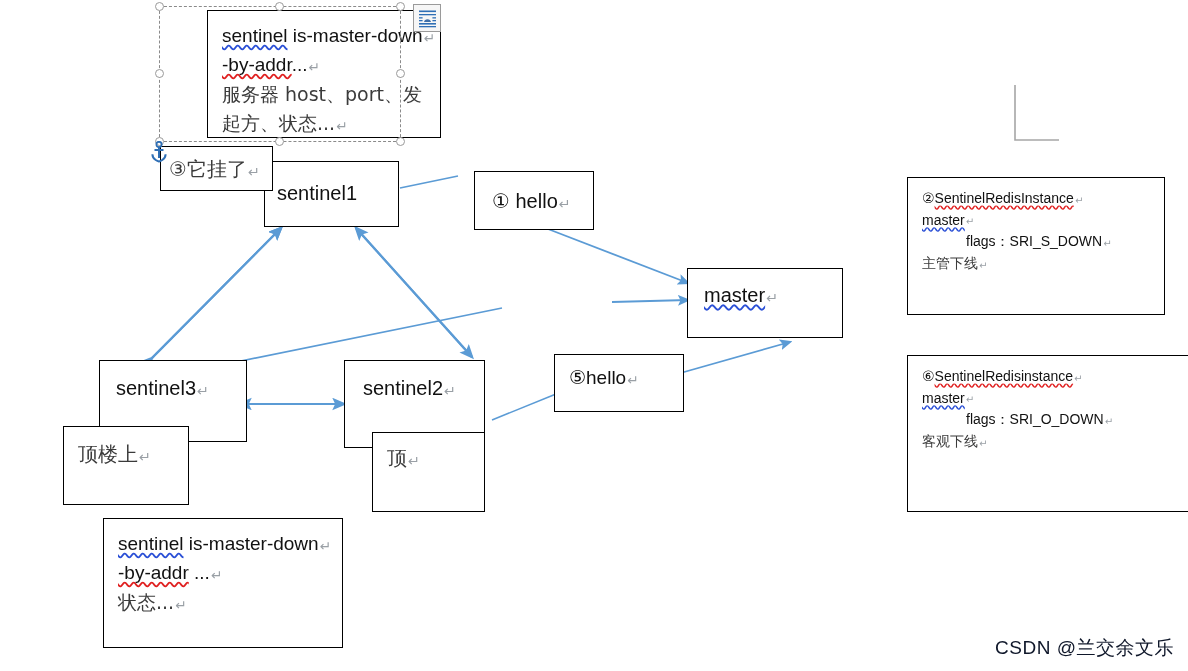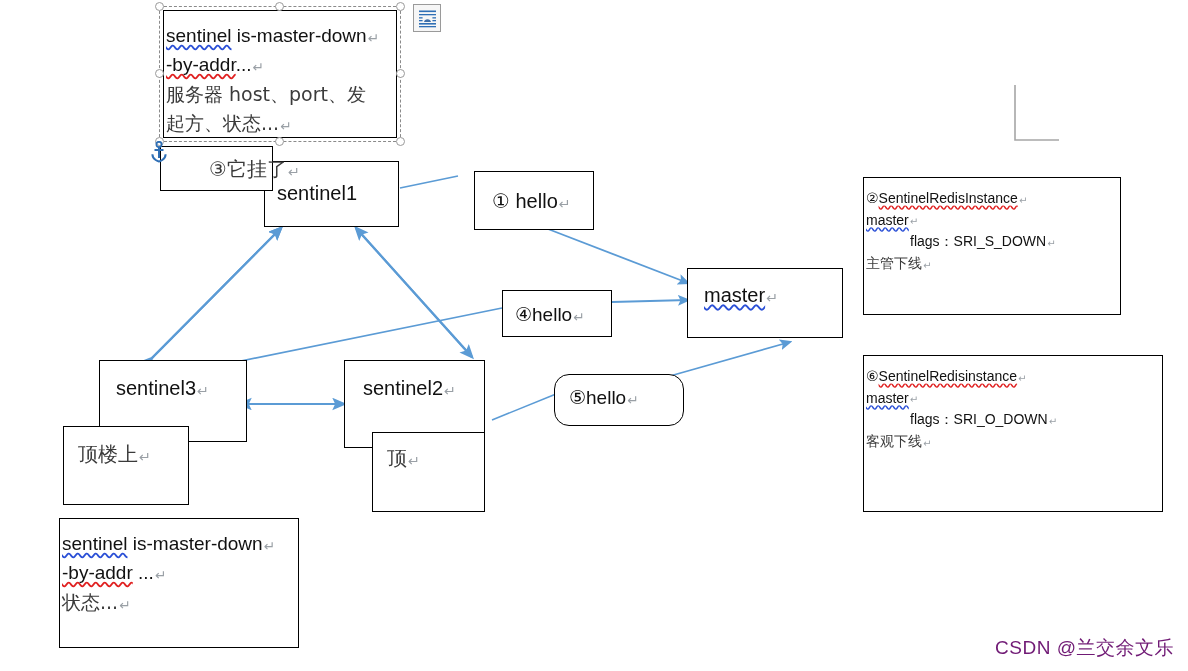--- a/index.html
+++ b/index.html
@@ -16,21 +16,21 @@
   .box{
     position:absolute;
     box-sizing:border-box;
     border:1.4px solid #000000;
     background:#ffffff;
     color:#111111;
     line-height:1.55;
     z-index:10;
   }
   .box .ln{white-space:nowrap;}
-  .pad{padding:10px 2px;}
+  .pad{padding:10px 14px;margin-left:44px;}
 
   
   .t20{font-size:20px;}
   .t19{font-size:19px;}
   .t18{font-size:14px;}
 
   
   .pil{color:#9aa0a6;font-size:0.72em;vertical-align:-0.05em;margin-left:1px;}
 
   
@@ -73,21 +73,21 @@
     background:#f6f6f6;
     box-sizing:border-box;
     z-index:32;
     display:flex;align-items:center;justify-content:center;
   }
   #margin-mark{position:absolute;z-index:5;}
 
   #watermark{
     position:absolute;
     right:14px;bottom:10px;
-    color:#701a75;
+    color:#0f172a;
     font-size:19px;
     letter-spacing:.5px;
     z-index:40;
     white-space:nowrap;
   }
   svg.arrows{position:absolute;left:0;top:0;width:1188px;height:671px;z-index:4;}
 </style>
 </head>
 <body>
 
@@ -170,44 +170,39 @@
     <svg width="46" height="56" viewBox="0 0 46 56" xmlns="http://www.w3.org/2000/svg">
       <path d="M1 0 L1 55 L45 55" fill="none" stroke="#a6a6a6" stroke-width="1.6"></path>
     </svg>
   </div>
 
   <div class="box t20" style="left:264px;top:161px;width:135px;height:66px;">
     <div style="padding:16px 0 0 12px;" class="ln">sentinel1</div>
   </div>
 
   <div class="box t20" style="left:160px;top:146px;width:113px;height:45px;z-index:12;">
-    <div style="padding:7px 0 0 8px;margin-left:40px;" class="ln cjk">
+    <div style="padding:7px 0 0 8px;" class="ln cjk">
       <span>③它挂了</span><span class="pil">↵</span>
     </div>
   </div>
 
   <div class="box t20" style="left:474px;top:171px;width:120px;height:59px;">
     <div style="padding:14px 0 0 17px;" class="ln">
       <span>①</span>&nbsp;<span>hello</span><span class="pil">↵</span>
     </div>
   </div>
 
   <div class="box t20" style="left:687px;top:268px;width:156px;height:70px;">
     <div style="padding:11px 0 0 16px;" class="ln">
       <span class="sq-blue">master</span><span class="pil">↵</span>
     </div>
   </div>
 
-  <div class="box t19" style="left:502px;top:290px;width:110px;height:47px;">
-    <div style="padding:9px 0 0 12px;" class="ln">
-      <span>④</span><span>hello</span><span class="pil">↵</span>
-    </div>
-  </div>
-
-  <div class="box t19" style="left:554px;top:374px;width:130px;height:52px;border-radius:15px;">
+
+  <div class="box t19" style="left:554px;top:354px;width:130px;height:58px;">
     <div style="padding:8px 0 0 14px;" class="ln">
       <span>⑤</span><span>hello</span><span class="pil">↵</span>
     </div>
   </div>
 
   <div class="box t20" style="left:88px;top:360px;width:148px;height:82px;margin-left:11px;">
     <div style="padding:12px 0 0 16px;" class="ln">
       <span>sentinel3</span><span class="pil">↵</span>
     </div>
   </div>

